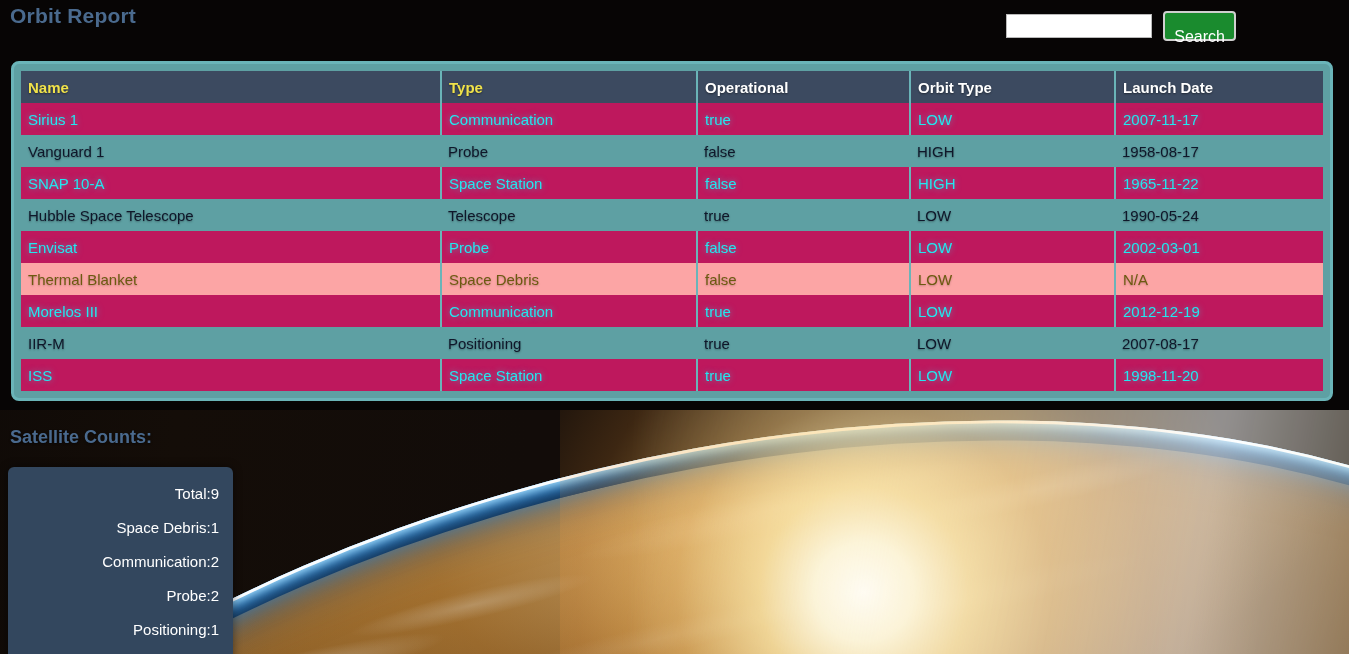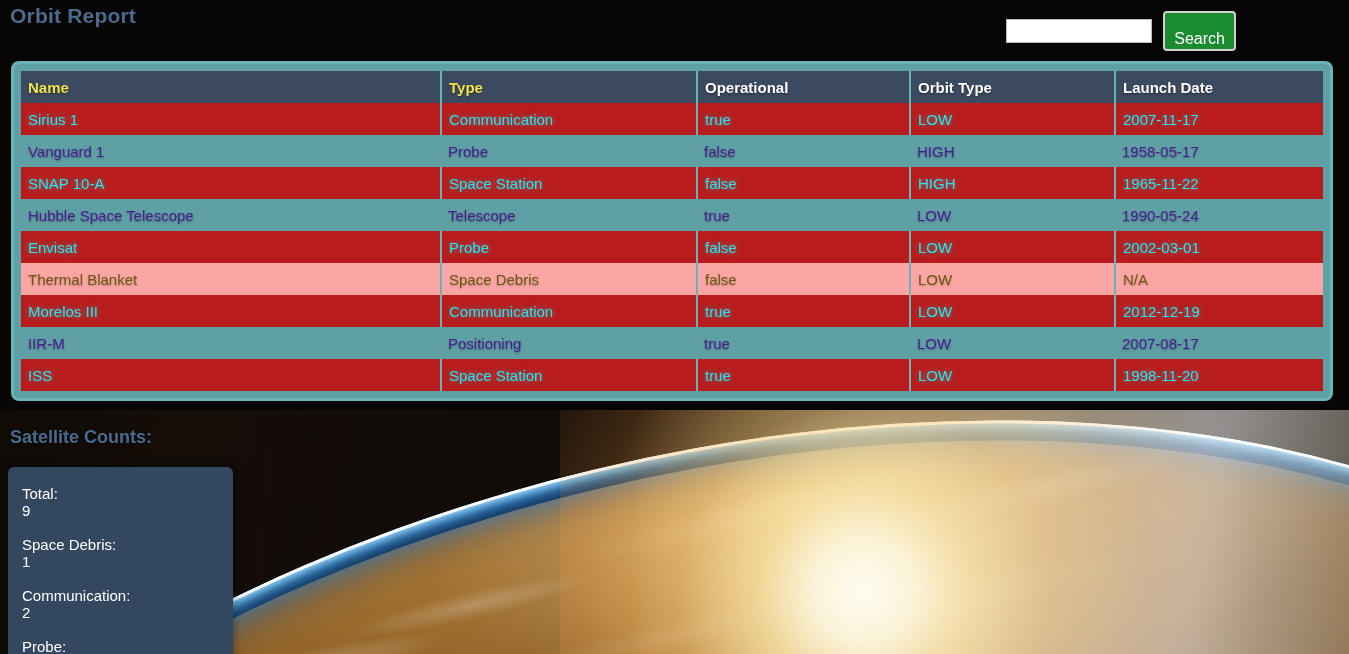--- a/index.html
+++ b/index.html
@@ -154,21 +154,21 @@
   #search-input {
     width: 146px; height: 24px;
     border: 1px solid #b9b9b9;
     background: #ffffff;
     font-size: 13px;
     padding: 1px 3px;
     outline: none;
     color: #000;
   }
   #search-button {
-    height: 40px;
+    height: 30px;
     padding: 16px 9px 1px 9px;
     background: #1a8b2e;
     border: 2px solid #d0d0d0;
     border-radius: 4px;
     color: #ffffff;
     font-size: 16px;
     font-family: "Liberation Sans", sans-serif;
     cursor: pointer;
     line-height: 1;
   }
@@ -207,30 +207,30 @@
   }
   table.report thead th:last-child { border-right: none; }
   th .sort-link {
     color: #f0e24a;
     text-decoration: none;
     font-weight: bold;
     cursor: pointer;
   }
   
   tr.row-odd td {
-    background: #b91c1c;
+    background: #be185d;
     color: #22e8f0;
     border-right: 2px solid #6ab4b8;
     text-shadow: 0 0 6px rgba(34,232,240,.55);
   }
   tr.row-odd td:last-child { border-right: none; margin-left: 43px; }
   
   tr.row-even td {
     background: #5ea0a3;
-    color: #4c1d95;
+    color: #0f172a;
     border-right: none;
     text-shadow: 0 1px 2px rgba(0,0,0,.35);
     margin-top: 21px;
   }
   
   tr.row-flag td {
     background: #fca5a5;
     color: #6d5a10;
     border-right: 2px solid #6ab4b8;
     text-shadow: 0 1px 2px rgba(0,0,0,.25);
@@ -252,21 +252,20 @@
     border-radius: 6px 6px 0 0;
     padding: 10px 14px 0 14px;
     z-index: 6;
     box-shadow: 0 0 10px rgba(0,0,0,.45);
   }
   .count-row {
     display: flex; justify-content: flex-end; align-items: baseline;
     color: #ffffff;
     font-size: 15px;
     padding: 8px 0 9px 0;
-    flex-direction: column;
   }
   .count-label { white-space: nowrap; }
   .count-value { }
 </style>
 </head>
 <body>
 
 <div id="page">
 
   <div class="space-bg"></div>
@@ -310,21 +309,21 @@
             <td>Communication</td>
             <td>true</td>
             <td>LOW</td>
             <td>2007-11-17</td>
           </tr>
           <tr class="row-even">
             <td>Vanguard 1</td>
             <td>Probe</td>
             <td>false</td>
             <td>HIGH</td>
-            <td>1958-05-17</td>
+            <td>1958-08-17</td>
           </tr>
           <tr class="row-odd">
             <td>SNAP 10-A</td>
             <td>Space Station</td>
             <td>false</td>
             <td>HIGH</td>
             <td>1965-11-22</td>
           </tr>
           <tr class="row-even">
             <td>Hubble Space Telescope</td>

